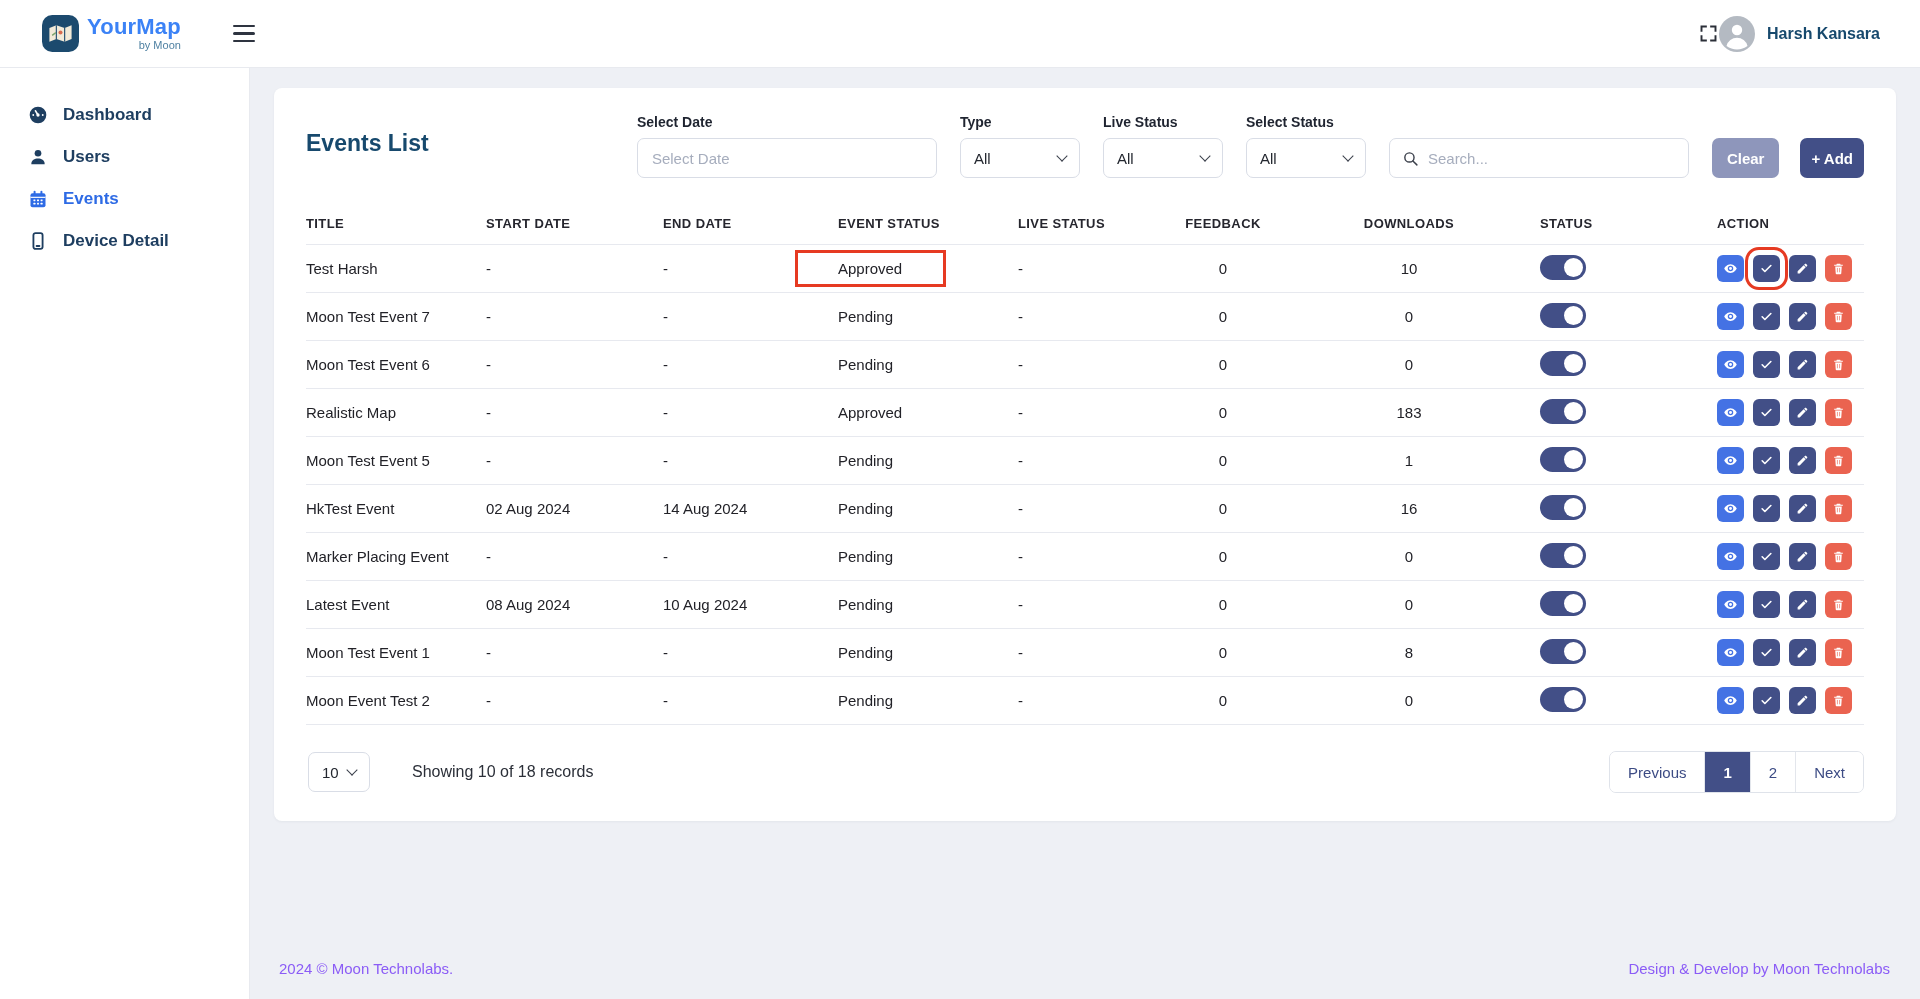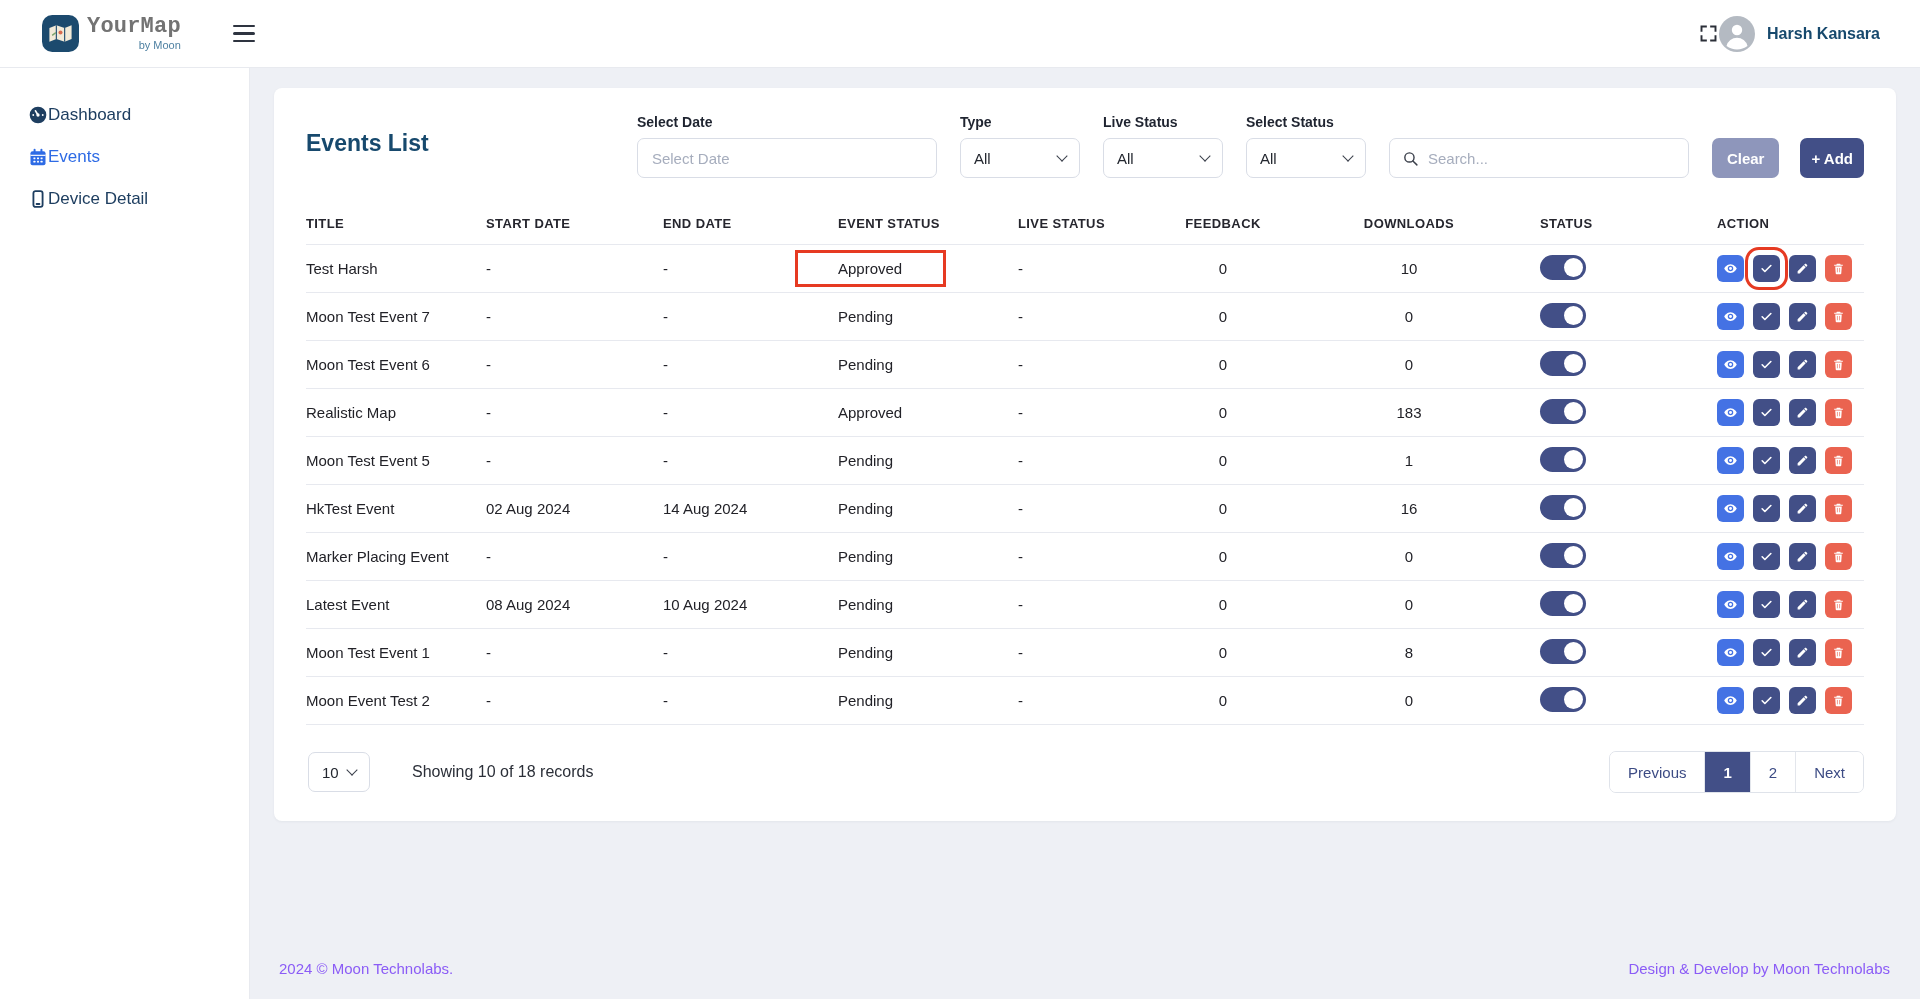--- a/index.html
+++ b/index.html
@@ -8,33 +8,33 @@
     --side-text:#1e3e60; --border:#e7e9ef; --page-bg:#eef0f5;
   }
   *{box-sizing:border-box;margin:0;padding:0;font-family:"Liberation Sans",sans-serif;}
   html,body{width:1920px;height:999px;background:#fff;overflow:hidden;}
 
   
   .header{height:68px;display:flex;align-items:center;padding:0 40px 0 42px;background:#fff;
           border-bottom:1px solid #e8eaef;position:relative;z-index:2;}
   .logo{display:flex;align-items:center;gap:8px;}
   .logo-text{display:flex;flex-direction:column;line-height:1;}
-  .logo-name{font-size:22px;font-weight:bold;color:#737373;letter-spacing:.2px;font-family:Liberation Mono, monospace;}
+  .logo-name{font-size:22px;font-weight:bold;color:#3b82f6;letter-spacing:.2px;}
   .logo-tag{font-size:11px;color:#4f81a2;text-align:right;margin-top:2px;}
   .hamburger{margin-left:52px;display:flex;flex-direction:column;gap:5px;cursor:pointer;background:none;border:none;}
   .hamburger span{display:block;width:22px;height:2.5px;background:#2e3440;border-radius:2px;}
   .header-right{margin-left:auto;display:flex;align-items:center;}
   .fullscreen-btn{background:none;border:none;cursor:pointer;display:flex;}
   .user-chip{display:flex;align-items:center;gap:12px;cursor:pointer;background:none;border:none;}
   .user-name{font-size:16px;font-weight:bold;color:var(--heading);}
 
   
   .body-wrap{display:flex;height:931px;}
   .sidebar{width:250px;background:#fff;border-right:1px solid #e8eaef;padding-top:26px;flex-shrink:0;}
-  .side-item{display:flex;align-items:center;padding:11px 28px;font-size:17px;font-weight:400;
+  .side-item{display:flex;align-items:center;gap:15px;padding:11px 28px;font-size:17px;font-weight:700;
              color:var(--side-text);cursor:pointer;}
   .side-item svg{flex-shrink:0;}
   .side-item.active{color:var(--active-blue);}
   .main{flex:1;background:var(--page-bg);display:flex;flex-direction:column;overflow:hidden;}
 
   
   .card{margin:20px 24px 0;background:#fff;border-radius:8px;box-shadow:0 1px 3px rgba(20,30,60,.05);
         padding:26px 32px 28px;}
   .card-top{display:flex;align-items:flex-start;}
   .page-title{font-size:23px;font-weight:bold;color:var(--heading);margin-top:16px;}
@@ -138,20 +138,27 @@
   <div class="sidebar">
     <div class="side-item">
       <svg viewBox="0 0 24 24" width="20" height="20">
         <circle cx="12" cy="12" r="10" fill="currentColor"></circle>
         <line x1="12" y1="12" x2="9" y2="7" stroke="#fff" stroke-width="2" stroke-linecap="round"></line>
         <circle cx="12" cy="12" r="2" fill="#fff"></circle>
         <circle cx="6.3" cy="12" r="1.1" fill="#fff"></circle>
           <circle cx="17.7" cy="12" r="1.1" fill="#fff"></circle>
       </svg>
       <span>Dashboard</span>
+    </div>
+    <div class="side-item">
+      <svg viewBox="0 0 24 24" width="20" height="20" fill="currentColor">
+        <circle cx="12" cy="7.5" r="4"></circle>
+        <path d="M4 20c0-4.2 4-6.2 8-6.2s8 2 8 6.2v.8H4z"></path>
+      </svg>
+      <span>Users</span>
     </div>
     <div class="side-item active">
       <svg viewBox="0 0 24 24" width="20" height="20">
         <rect x="3" y="5" width="18" height="17" rx="2.5" fill="currentColor"></rect>
         <rect x="6.7" y="2" width="2.4" height="5" rx="1.2" fill="currentColor"></rect>
         <rect x="14.9" y="2" width="2.4" height="5" rx="1.2" fill="currentColor"></rect>
         <line x1="3" y1="10" x2="21" y2="10" stroke="#fff" stroke-width="1.4"></line>
         <g fill="#fff">
           <rect x="6.5" y="12.5" width="2.4" height="2.2" rx=".5"></rect>
             <rect x="10.8" y="12.5" width="2.4" height="2.2" rx=".5"></rect>

